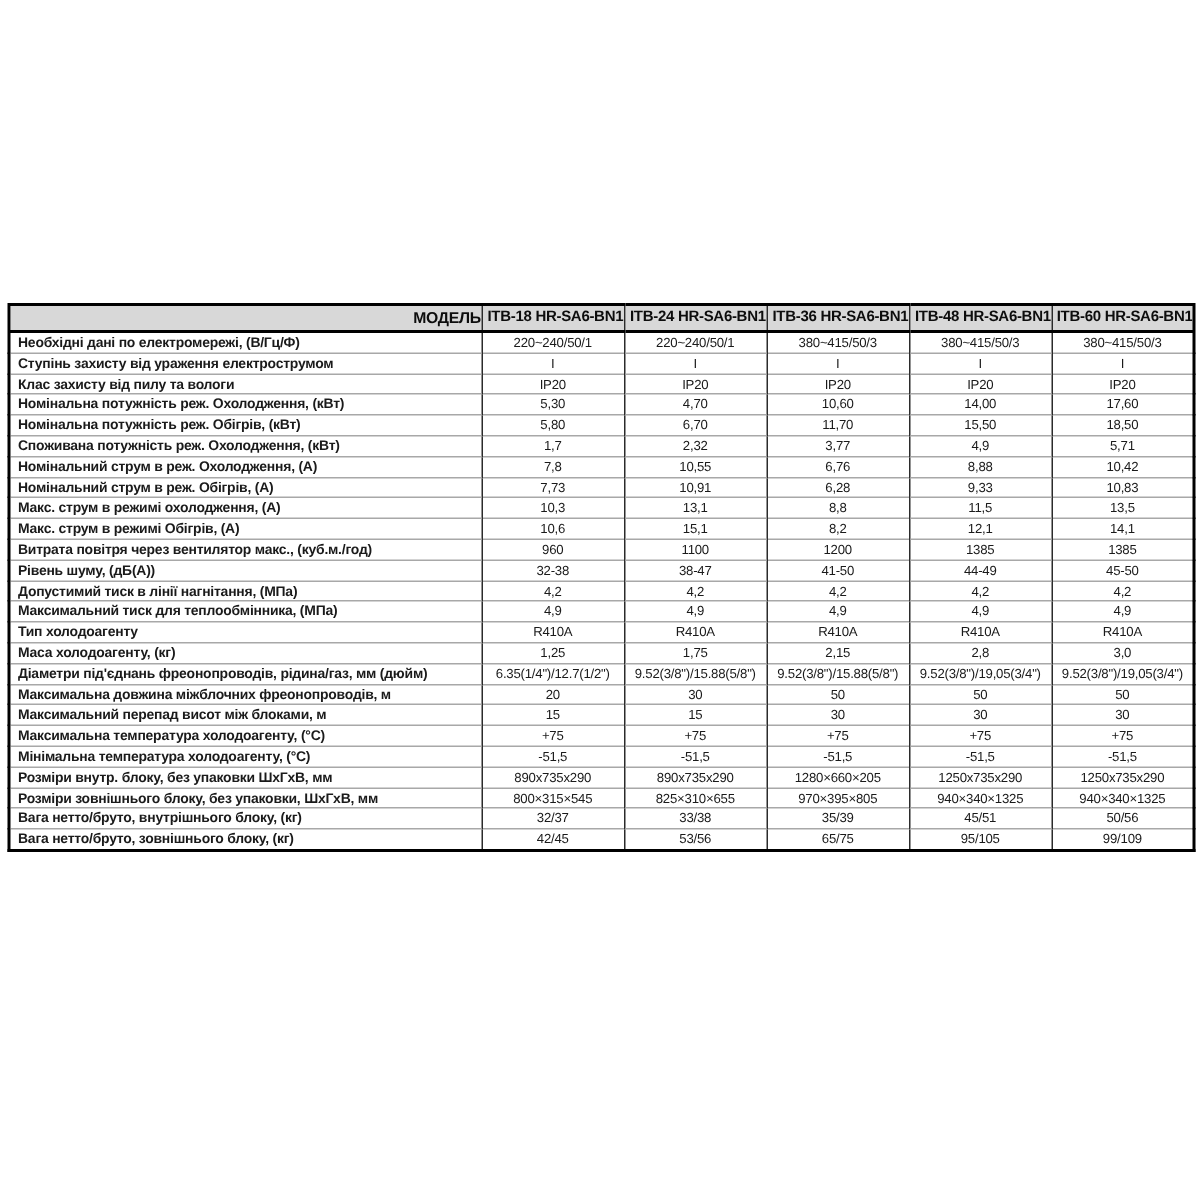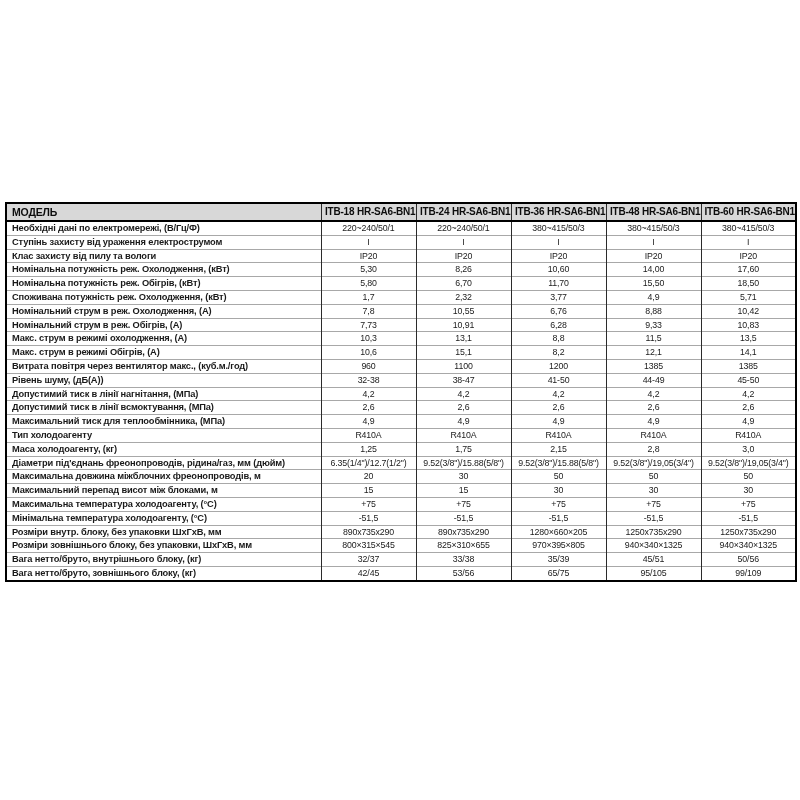--- a/index.html
+++ b/index.html
@@ -38,21 +38,21 @@
     font-size: 10px;
     font-weight: bold;
     letter-spacing: -0.2px;
     white-space: nowrap;
     overflow: hidden;
     text-align: right;
     color: #0d0d0d;
     padding: 0;
   }
   .spec-table thead th.label-col {
-    text-align: left;
+    text-align: right;
     padding-left: 5px;
     font-size: 10.5px;
   }
   .spec-table tbody td {
     border-top: 1px solid #a8a8a8;
     border-left: 1px solid #2b2b2b;
     border-right: 1px solid #2b2b2b;
     height: 12.8px;
     line-height: 12.8px;
     padding: 0;
@@ -116,21 +116,21 @@
           <td class="label">Клас захисту від пилу та вологи</td>
           <td class="value">IP20</td>
           <td class="value">IP20</td>
           <td class="value">IP20</td>
           <td class="value">IP20</td>
           <td class="value">IP20</td>
         </tr>
         <tr>
           <td class="label">Номінальна потужність реж. Охолодження, (кВт)</td>
           <td class="value">5,30</td>
-          <td class="value">8,26</td>
+          <td class="value">4,70</td>
           <td class="value">10,60</td>
           <td class="value">14,00</td>
           <td class="value">17,60</td>
         </tr>
         <tr>
           <td class="label">Номінальна потужність реж. Обігрів, (кВт)</td>
           <td class="value">5,80</td>
           <td class="value">6,70</td>
           <td class="value">11,70</td>
           <td class="value">15,50</td>
@@ -194,28 +194,20 @@
         </tr>
         <tr>
           <td class="label">Допустимий тиск в лінії нагнітання, (МПа)</td>
           <td class="value">4,2</td>
           <td class="value">4,2</td>
           <td class="value">4,2</td>
           <td class="value">4,2</td>
           <td class="value">4,2</td>
         </tr>
         <tr>
-          <td class="label">Допустимий тиск в лінії всмоктування, (МПа)</td>
-          <td class="value">2,6</td>
-          <td class="value">2,6</td>
-          <td class="value">2,6</td>
-          <td class="value">2,6</td>
-          <td class="value">2,6</td>
-        </tr>
-        <tr>
           <td class="label">Максимальний тиск для теплообмінника, (МПа)</td>
           <td class="value">4,9</td>
           <td class="value">4,9</td>
           <td class="value">4,9</td>
           <td class="value">4,9</td>
           <td class="value">4,9</td>
         </tr>
         <tr>
           <td class="label">Тип холодоагенту</td>
           <td class="value">R410A</td>

